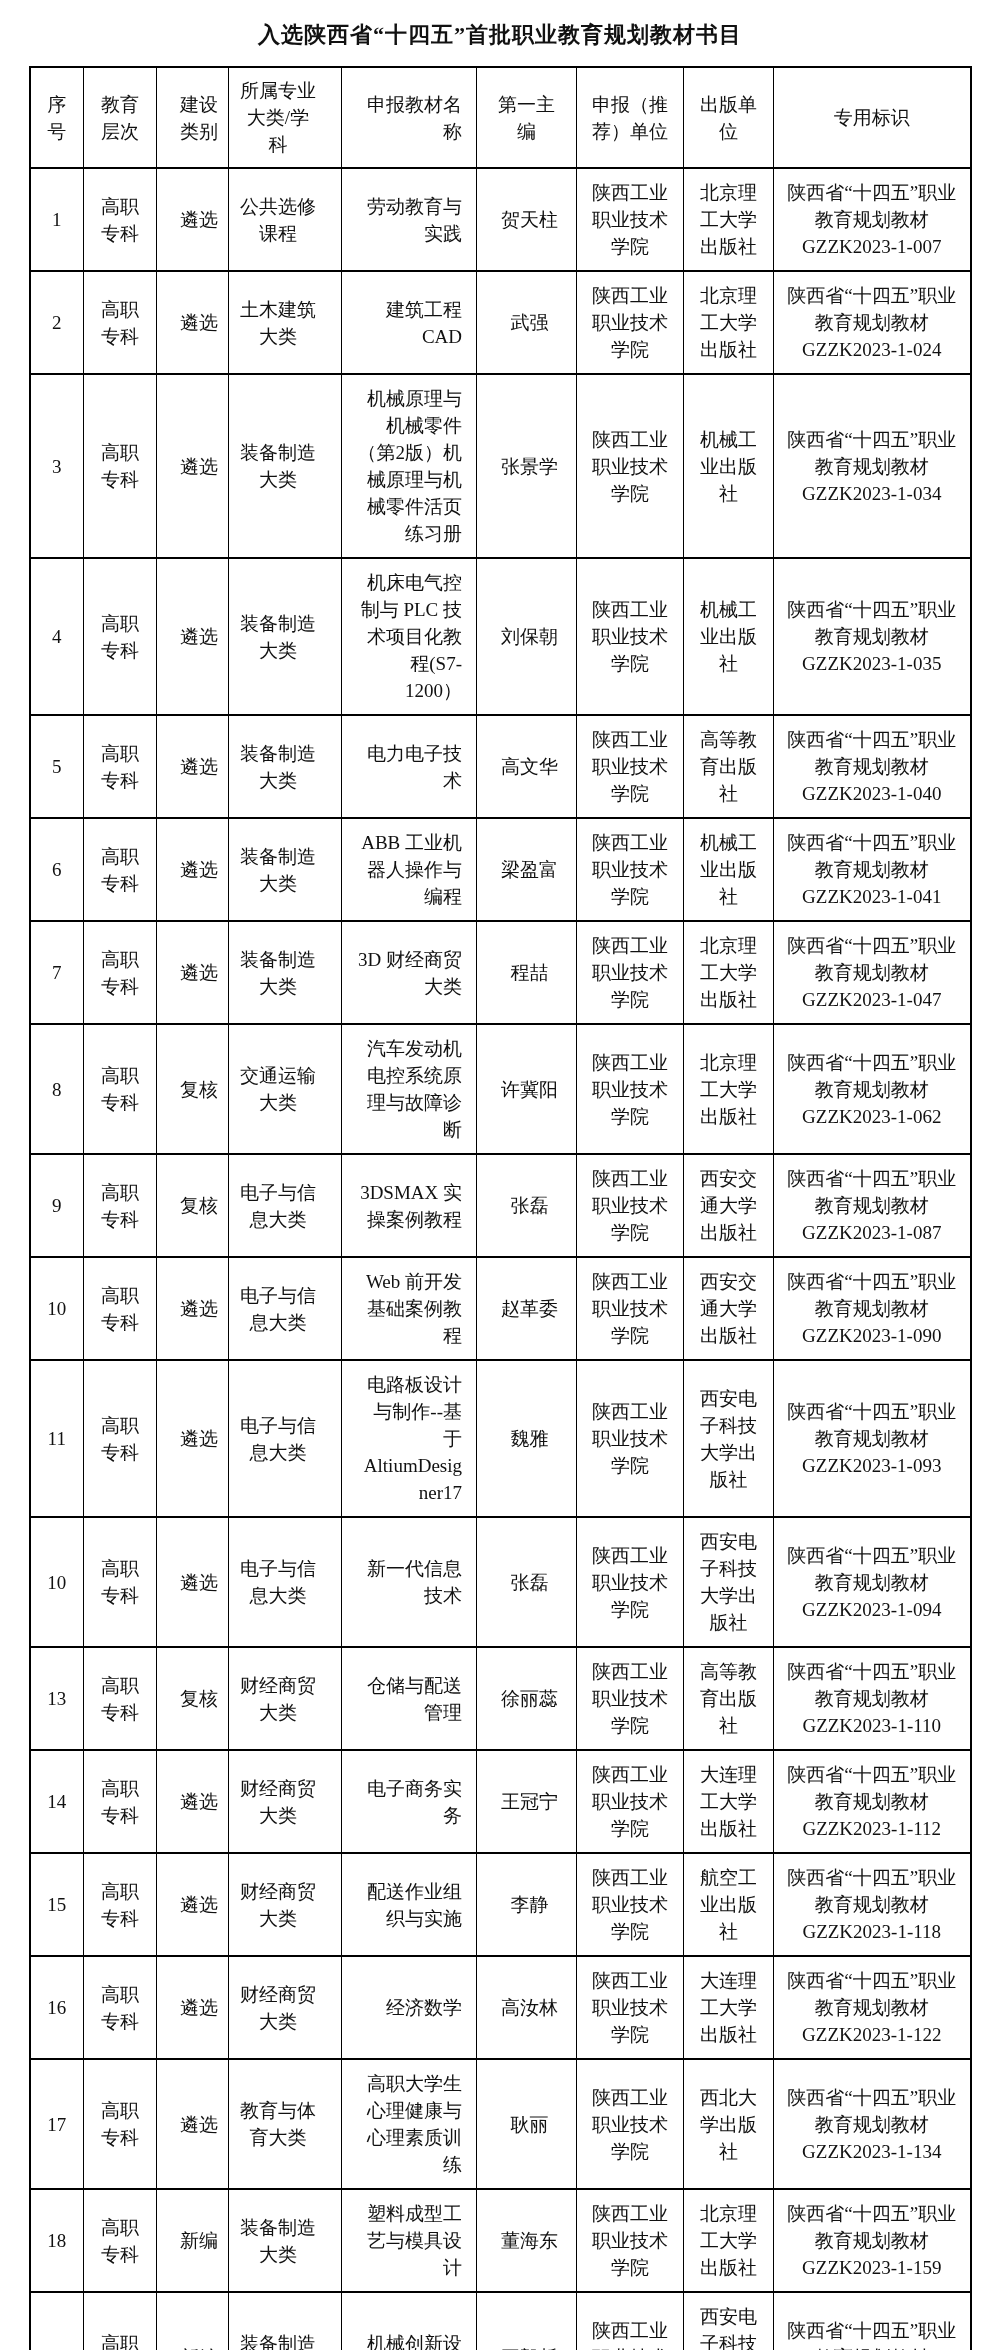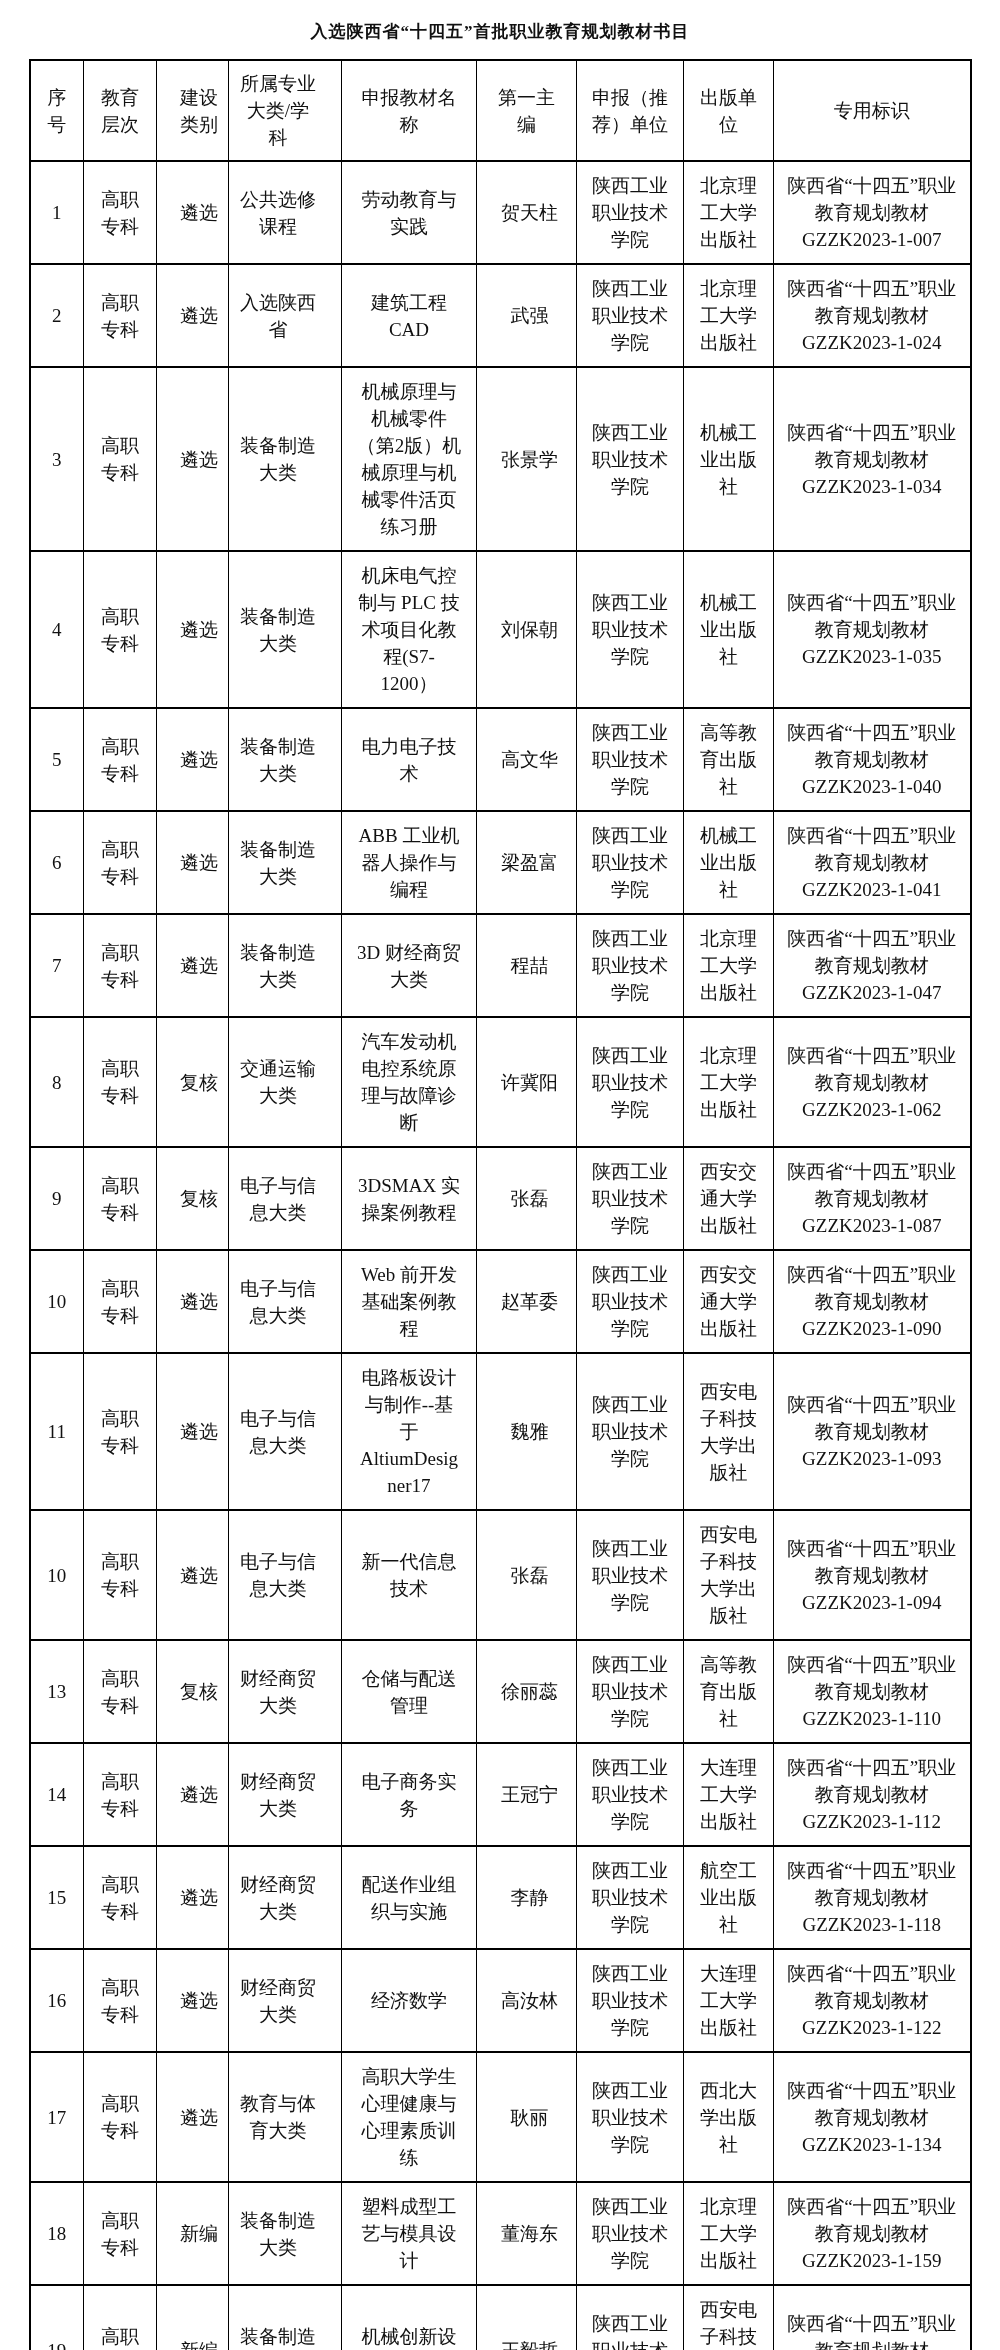--- a/index.html
+++ b/index.html
@@ -14,21 +14,21 @@
   }
   .page {
     width: 1000px;
     min-height: 2350px;
     background: #ffffff;
     box-sizing: border-box;
     padding-top: 14px;
   }
   h1.doc-title {
     text-align: center;
-    font-size: 17px;
+    font-size: 22px;
     font-weight: bold;
     margin: 6px 0 16px 0;
     letter-spacing: 1px;
     font-family: "Liberation Serif", "DejaVu Serif", serif;
   }
   table.book-table {
     border-collapse: collapse;
     table-layout: fixed;
     width: 941px;
     margin: 0 auto;
@@ -47,21 +47,21 @@
     word-wrap: break-word;
     padding: 10px 6px;
     box-sizing: border-box;
   }
   thead th { padding-top: 9px; padding-bottom: 9px; }
   
   .col-no        { padding-left: 10px; padding-right: 10px; }
   .col-level     { padding-left: 10px; padding-right: 10px; }
   .col-category  { padding-left: 10px; padding-right: 10px; text-align: right; }
   .col-major     { padding-left: 10px; padding-right: 24px; }
-  .col-name      { padding-left: 14px; padding-right: 14px; }
+  .col-name      { padding-left: 14px; padding-right: 14px; text-align: right; }
   td.col-editor  { padding-left: 12px;  padding-right: 6px;  }
   th.col-editor  { padding-left: 14px; padding-right: 14px; }
   .col-unit      { padding-left: 10px; padding-right: 10px; border-radius: 23px; }
   .col-publisher { padding-left: 10px; padding-right: 10px; }
   .col-id        { padding-left: 10px; padding-right: 10px; }
   .id-code { display: block; }
 </style>
 </head>
 <body>
 
@@ -102,21 +102,21 @@
           <td class="col-name">劳动教育与实践</td>
           <td class="col-editor">贺天柱</td>
           <td class="col-unit">陕西工业职业技术学院</td>
           <td class="col-publisher">北京理工大学出版社</td>
           <td class="col-id"><span>陕西省“十四五”职业教育规划教材</span><span class="id-code">GZZK2023-1-007</span></td>
         </tr>
         <tr>
           <td class="col-no">2</td>
           <td class="col-level">高职专科</td>
           <td class="col-category">遴选</td>
-          <td class="col-major">入选陕西省</td>
+          <td class="col-major">土木建筑大类</td>
           <td class="col-name">建筑工程 CAD</td>
           <td class="col-editor">武强</td>
           <td class="col-unit">陕西工业职业技术学院</td>
           <td class="col-publisher">北京理工大学出版社</td>
           <td class="col-id"><span>陕西省“十四五”职业教育规划教材</span><span class="id-code">GZZK2023-1-024</span></td>
         </tr>
         <tr>
           <td class="col-no">3</td>
           <td class="col-level">高职专科</td>
           <td class="col-category">遴选</td>

